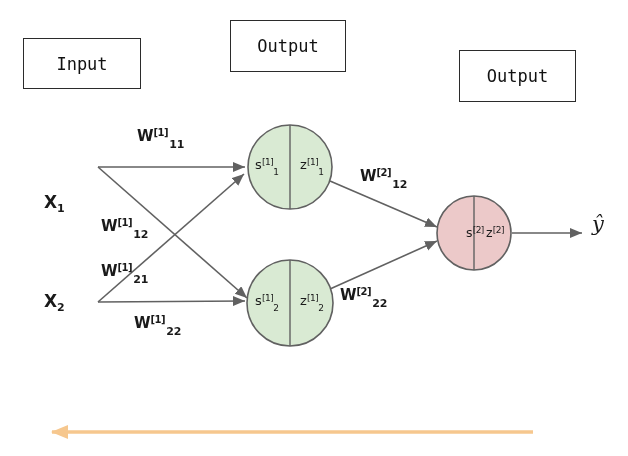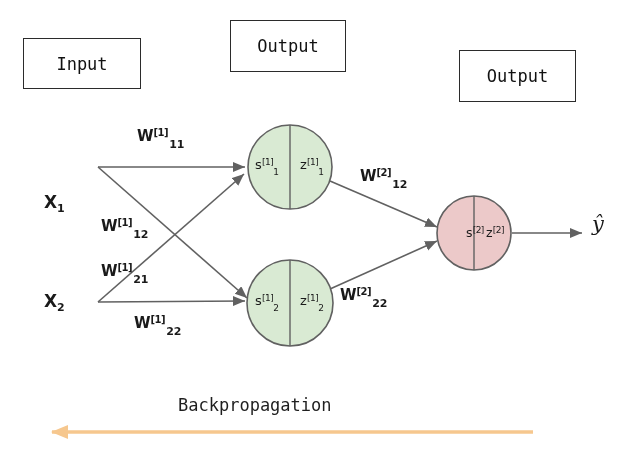--- a/index.html
+++ b/index.html
@@ -122,15 +122,14 @@
   <div class="neuron-label n1-right"><span>z</span><sup>[1]</sup><sub>1</sub></div>
 
   <div class="neuron-label n2-left"><span>s</span><sup>[1]</sup><sub>2</sub></div>
   <div class="neuron-label n2-right"><span>z</span><sup>[1]</sup><sub>2</sub></div>
 
   <div class="neuron-label n3-left"><span>s</span><sup>[2]</sup></div>
   <div class="neuron-label n3-right"><span>z</span><sup>[2]</sup></div>
 
   <div class="yhat">ŷ</div>
 
-  <div class="backprop-label">Backpropagation</div>
 
 </div>
 
 </body></html>

